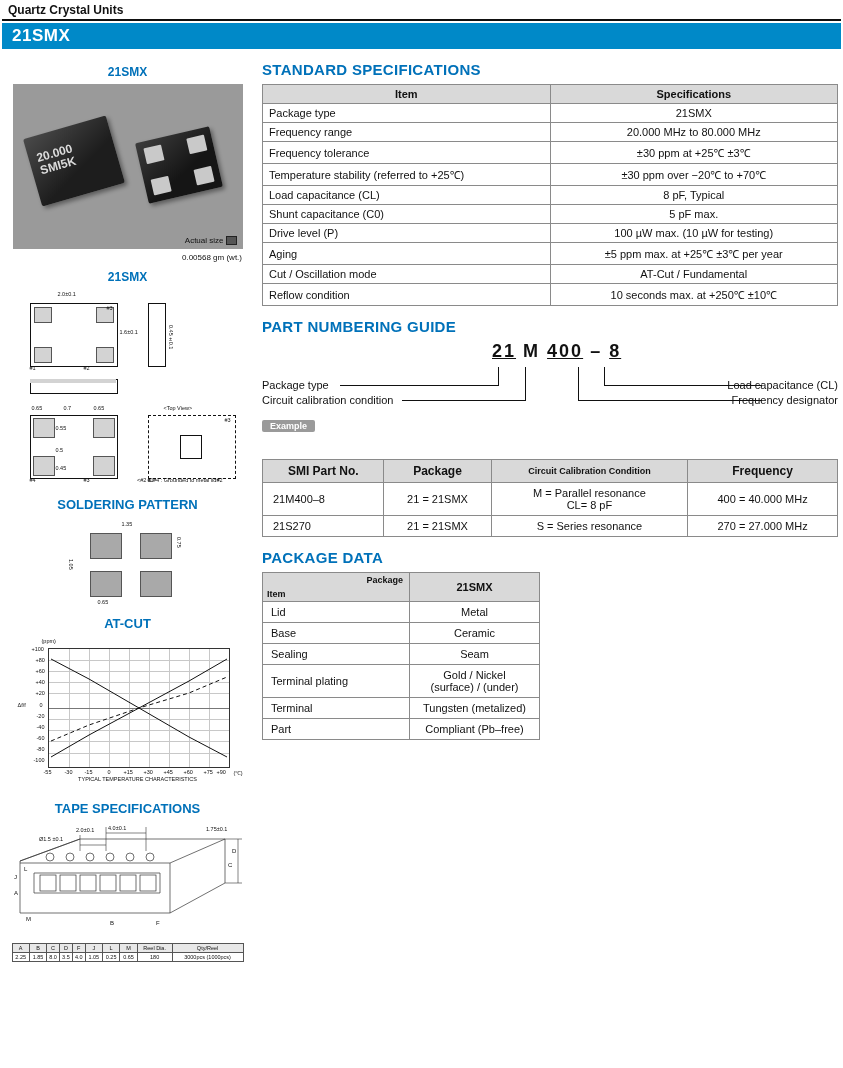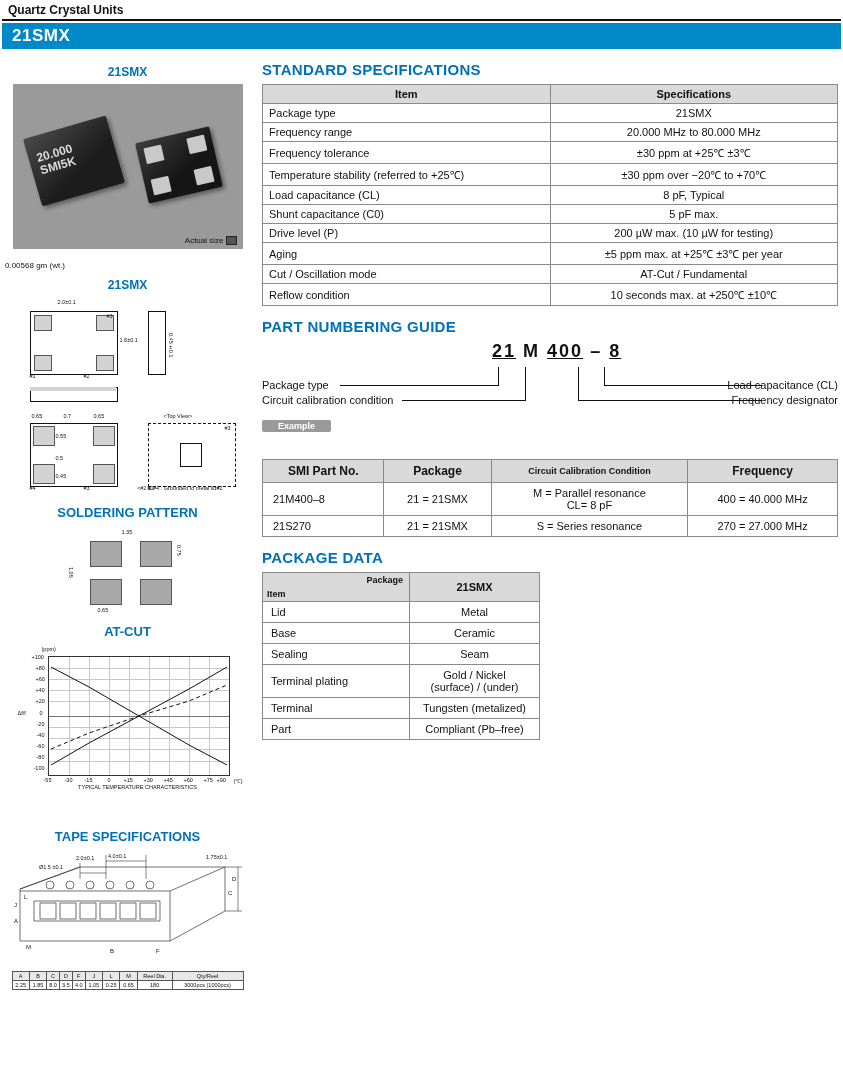--- a/index.html
+++ b/index.html
@@ -125,23 +125,24 @@
   }
   .actual-size .sq {
     display: inline-block;
     width: 9px; height: 7px;
     background: #555;
     border: 1px solid #222;
     vertical-align: middle;
     margin-left: 2px;
   }
   .weight {
+    text-align: right;
     font-size: 8px;
     padding-right: 8px;
-    margin-top: 12px;
+    margin-top: 4px;
   }
   
   .draw-wrap {
     position: relative;
     margin: 4px auto 0 auto;
     width: 232px;
   }
   .outline {
     border: 1px solid #111;
     background: #fff;
@@ -225,21 +226,21 @@
   .leader {
     position: absolute;
     background: #111;
   }
   .example-tag {
     display: inline-block;
     background: #9a9a9a;
     color: #fff;
     font-size: 9px;
     font-weight: bold;
-    padding: 1px 16px;
+    padding: 1px 8px;
     border-radius: 2px;
     margin-bottom: 3px;
   }
   
   .solder-wrap {
     position: relative;
     width: 232px;
     height: 95px;
     margin: 0 auto;
   }
@@ -452,21 +453,21 @@
         <div class="axis-lbl" style="left:112px;top:133px;">+15</div>
         <div class="axis-lbl" style="left:132px;top:133px;">+30</div>
         <div class="axis-lbl" style="left:152px;top:133px;">+45</div>
         <div class="axis-lbl" style="left:172px;top:133px;">+60</div>
         <div class="axis-lbl" style="left:192px;top:133px;">+75</div>
         <div class="axis-lbl" style="left:205px;top:133px;">+90</div>
         <div class="axis-lbl" style="left:222px;top:133px;">(℃)</div>
         <div class="chart-cap">TYPICAL TEMPERATURE CHARACTERISTICS</div>
       </div>
 
-      <div class="center-title" style="font-size:13px;margin-top:20px;">TAPE SPECIFICATIONS</div>
+      <div class="center-title" style="font-size:13px;margin-top:0;">TAPE SPECIFICATIONS</div>
       <div class="tape-wrap">
         <svg width="236" height="118" style="position:absolute;left:0;top:0;">
           <g stroke="#333" fill="none" stroke-width="0.7">
             <path d="M10,40 L10,92 L160,92 L215,62 L215,18 L70,18 Z"></path>
             <path d="M10,40 L70,18"></path>
             <path d="M160,92 L160,42 L10,42"></path>
             <path d="M160,42 L215,18"></path>
             <line x1="24" y1="52" x2="150" y2="52"></line>
             <line x1="24" y1="72" x2="150" y2="72"></line>
             <line x1="24" y1="52" x2="24" y2="72"></line>
@@ -569,21 +570,21 @@
         <tr>
           <td class="item">Load capacitance (CL)</td>
           <td class="val">8 pF, Typical</td>
         </tr>
         <tr>
           <td class="item">Shunt capacitance (C0)</td>
           <td class="val">5 pF max.</td>
         </tr>
         <tr>
           <td class="item">Drive level (P)</td>
-          <td class="val">200 µW max. (10 µW for testing)</td>
+          <td class="val">100 µW max. (10 µW for testing)</td>
         </tr>
         <tr>
           <td class="item">Aging</td>
           <td class="val">±5 ppm max. at +25℃ ±3℃ per year</td>
         </tr>
         <tr>
           <td class="item">Cut / Oscillation mode</td>
           <td class="val">AT-Cut / Fundamental</td>
         </tr>
         <tr>

